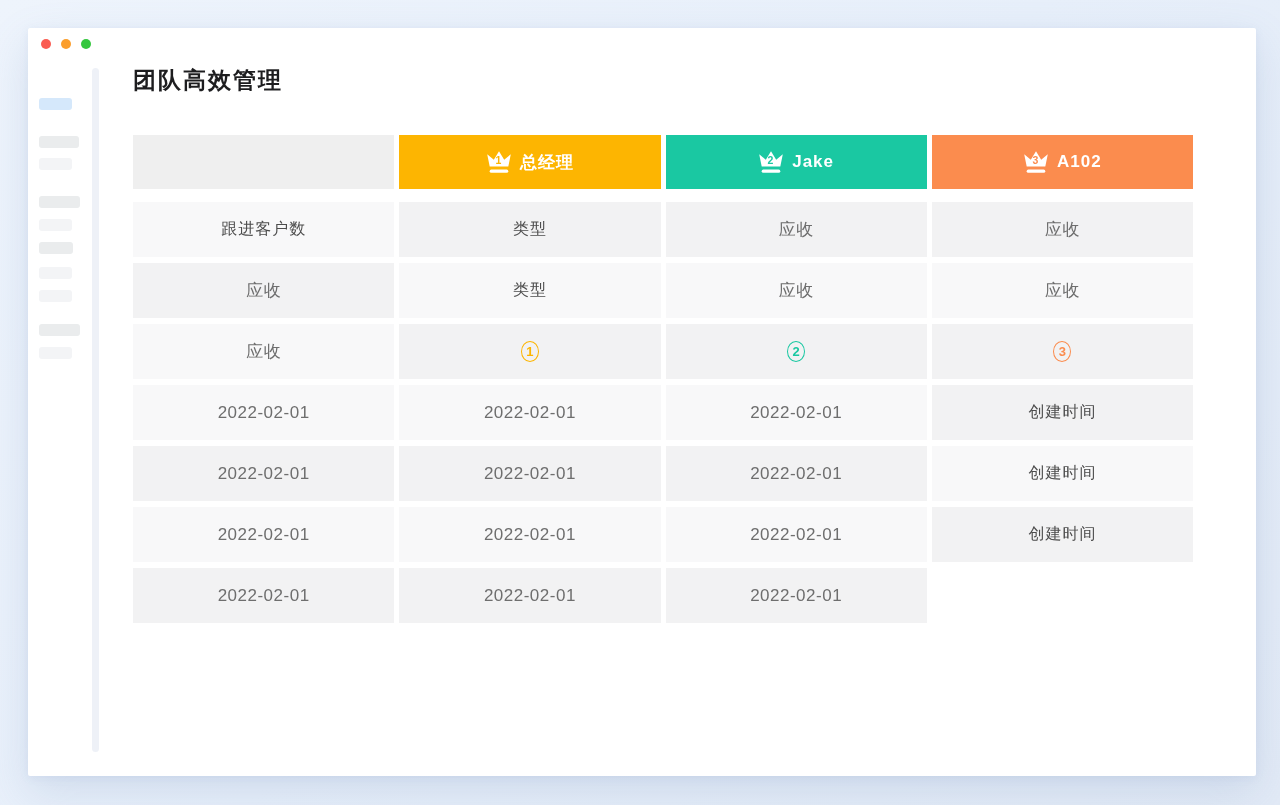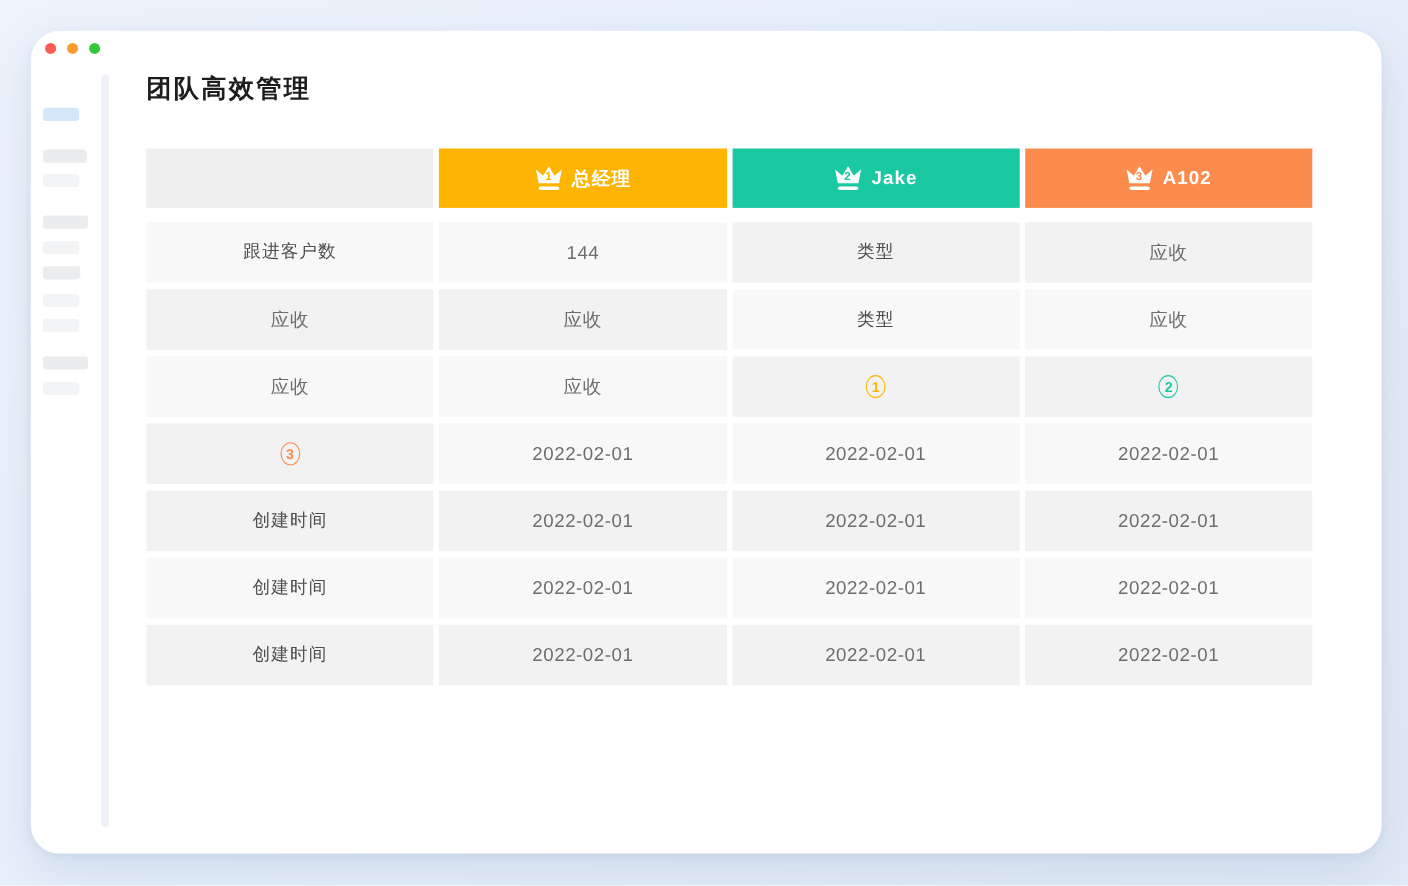--- a/index.html
+++ b/index.html
@@ -4,21 +4,21 @@
 <style>
   * { margin:0; padding:0; box-sizing:border-box; }
   html,body { width:1280px; height:805px; overflow:hidden; }
   body {
     font-family:"Liberation Sans","DejaVu Sans",sans-serif;
     background:linear-gradient(135deg,#eef4fc 0%,#e7effa 50%,#e2eaf6 100%);
     position:relative;
   }
   .window {
     position:absolute; left:28px; top:28px; width:1228px; height:748px;
-    background:#ffffff; border-radius:26px;
+    background:#ffffff; border-radius:2px;
     box-shadow:0 16px 44px rgba(110,140,185,.20), 0 2px 8px rgba(110,140,185,.10);
   }
   .traffic { position:absolute; left:13px; top:11px; display:flex; gap:10px; }
   .dot { width:10px; height:10px; border-radius:50%; display:inline-block; cursor:pointer; }
 
   
   .sidebar { position:absolute; left:0; top:0; width:100px; height:100%; }
   .bar { position:absolute; left:11px; height:12px; border-radius:3px; }
   .bar.blue  { background:#d5e8fb; }
   .bar.dark  { background:#eaeced; }
@@ -99,21 +99,20 @@
             <svg width="26" height="25" viewBox="0 0 26 25">
               <path fill="#ffffff" d="M1.2 4.2 L7.8 9.8 L13 1.2 L18.2 9.8 L24.8 4.2 L22.3 16.5 L3.7 16.5 Z"></path>
               <text x="13" y="14" text-anchor="middle" font-size="10.5" font-weight="700" fill="#fb8c4e">3</text>
               <rect x="3.7" y="19.6" width="18.6" height="3.2" rx="1.6" fill="#ffffff"></rect>
             </svg>
             <span>A102</span>
           </div>
         </div>
       <div class="tbody">
           <div class="cell lbl lightrow">跟进客户数</div>
-          <div class="cell val lightrow">144</div>
           <div class="cell lbl darkrow">类型</div>
           <div class="cell val darkrow">应收</div>
           <div class="cell val darkrow">应收</div>
           <div class="cell val darkrow">应收</div>
           <div class="cell lbl lightrow">类型</div>
           <div class="cell val lightrow">应收</div>
           <div class="cell val lightrow">应收</div>
           <div class="cell val lightrow">应收</div>
           <div class="cell darkrow">
             <span class="badge" style="color: rgb(253, 181, 1); border-color: rgb(253, 181, 1);">1</span>

